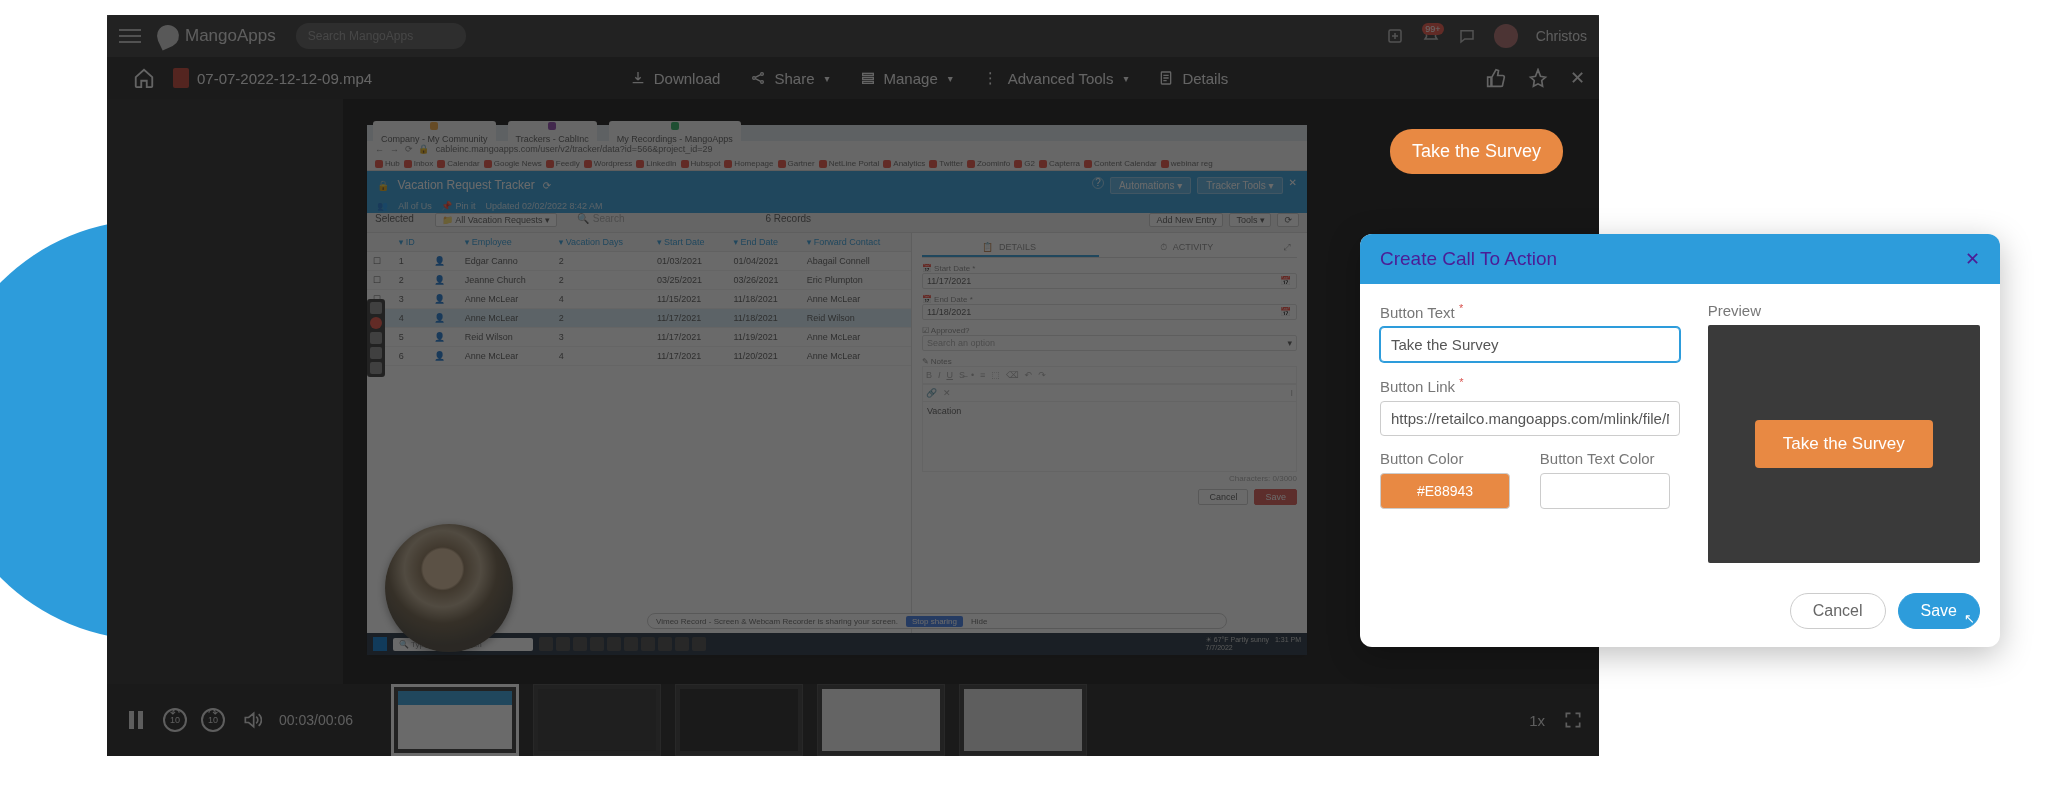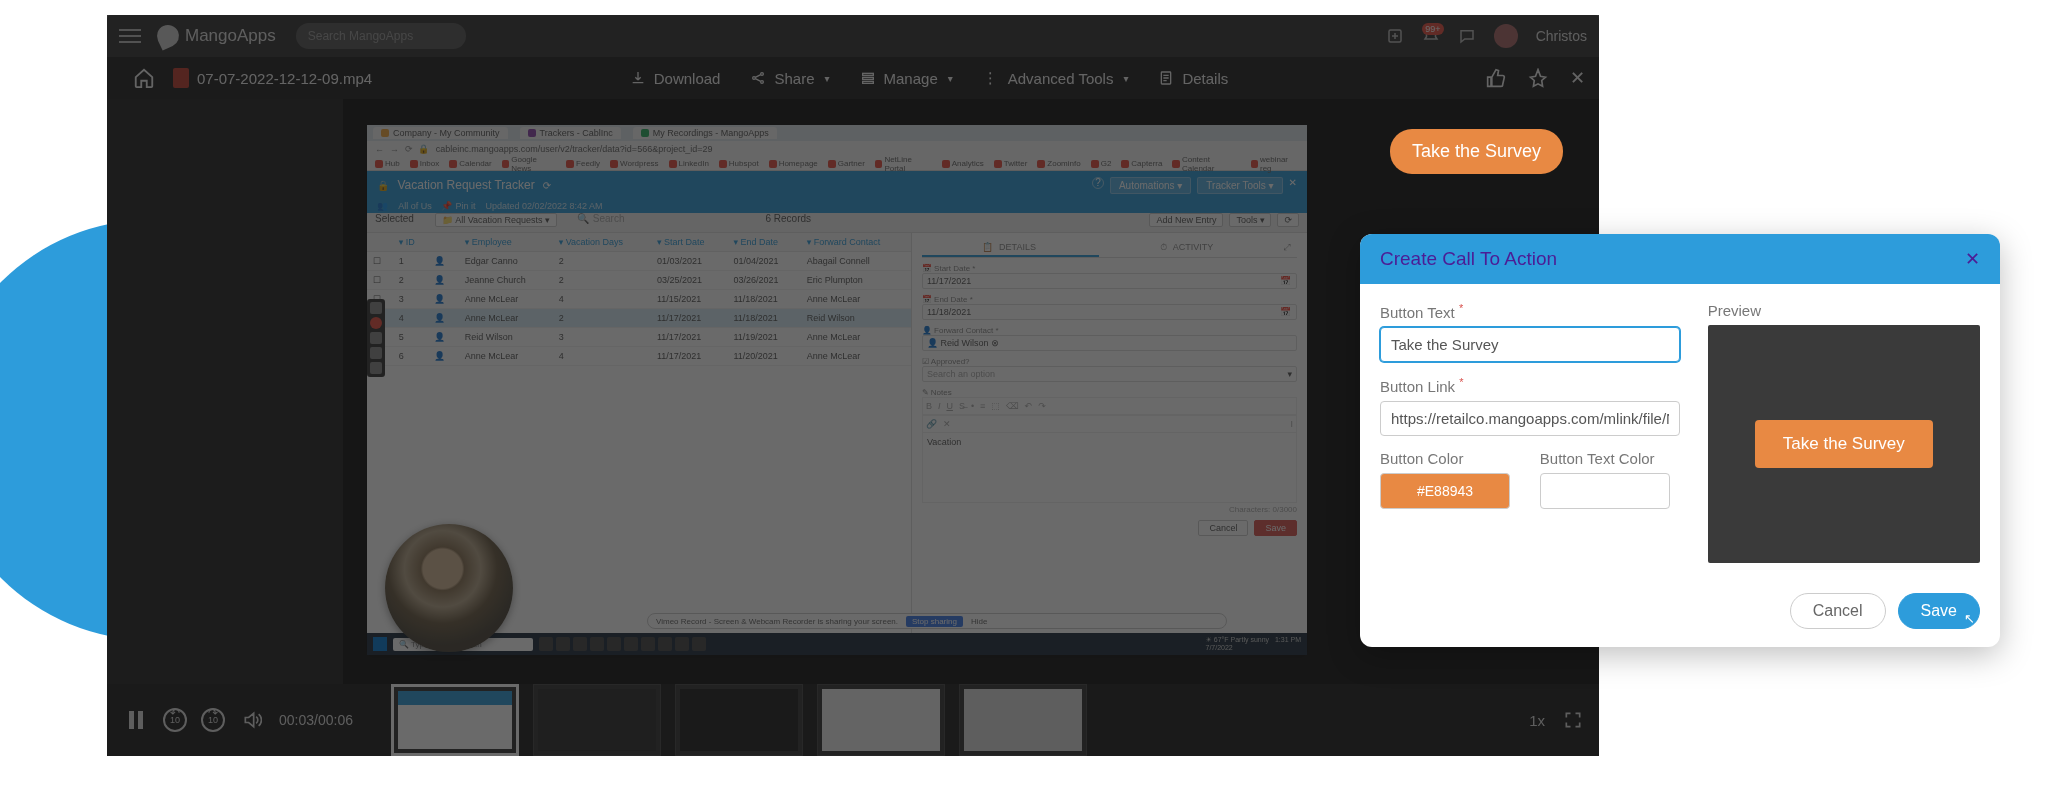--- a/index.html
+++ b/index.html
@@ -32,24 +32,24 @@
 .toolbar .right { margin-left:auto; display:flex; align-items:center; gap:22px;}
 .toolbar .caret { font-size:10px; margin-left:2px;}
 .toolbar .x-ico { font-size:18px;}
 
 
 .video-area { position:relative; height:585px; background:#111; overflow:hidden;}
 .sidepanel-left { position:absolute; left:0; top:0; bottom:0; width:236px; background:#222;}
 .survey-pill { position:absolute; right:36px; top:30px; background:#E88943; color:#fff; padding:12px 22px; border-radius:22px; font-size:18px; z-index:4;}
 .screenshot { position:absolute; left:260px; top:26px; width:940px; height:530px; background:#fff; border-radius:2px; box-shadow:0 2px 8px rgba(0,0,0,0.3);}
 .ss-tabs { height:16px; background:#dde4ea; display:flex; align-items:center; font-size:9px; color:#555; padding:0 6px; gap:12px;}
-.ss-tabs .tab { background:#f5f5f5; padding:1px 8px; border-radius:3px 3px 0 0; display:flex; align-items:center; gap:4px;}
+.ss-tabs .tab { background:#f5f5f5; padding:1px 8px; border-radius:3px 3px 0 0; display:flex; align-items:center; gap:4px;flex-direction:column;}
 .ss-url { height:16px; background:#f5f5f5; display:flex; align-items:center; font-size:9px; color:#666; padding:0 8px; gap:6px;}
 .ss-url .nav-ico { color:#888; }
-.ss-bookmarks { height:14px; background:#f5f5f5; border-bottom:1px solid #ddd; display:flex; align-items:center; gap:10px; padding:0 8px; font-size:8px; color:#666;}
+.ss-bookmarks { height:14px; background:#f5f5f5; border-bottom:1px solid #ddd; display:flex; align-items:center; gap:4px; padding:0 8px; font-size:8px; color:#666;}
 .ss-bookmarks span { display:flex; align-items:center; gap:2px;}
 .ss-bookmarks i { width:8px; height:8px; background:#e74c3c; border-radius:2px;}
 .ss-header { height:28px; background:#2d9cdb; display:flex; align-items:center; color:#fff; padding:0 10px; font-size:12px; gap:8px;}
 .ss-header .lock { font-size:10px;}
 .ss-header .title { font-weight:500;}
 .ss-header .right { margin-left:auto; display:flex; gap:6px; font-size:10px;}
 .ss-header .pill { background:rgba(255,255,255,0.2); padding:2px 8px; border-radius:2px; border:1px solid rgba(255,255,255,0.3);}
 .ss-subhdr { height:14px; background:#2d9cdb; display:flex; align-items:center; padding:0 10px; font-size:9px; color:#cfe8f5; gap:10px;}
 .ss-filterbar { height:20px; background:#f0f0f0; display:flex; align-items:flex-start; padding:0 8px; font-size:10px; color:#555; gap:21px; border-bottom:1px solid #ddd;}
 .ss-filterbar .drop { background:#fff; border:1px solid #ccc; padding:1px 6px; border-radius:2px; font-size:9px;}
@@ -402,26 +402,20 @@
               </div>
             </div>
           <div class="field">
               <label>📅 <span>End Date</span> *</label>
               <div class="inp">
                 <span>11/18/2021</span>
                 <span>📅</span>
               </div>
             </div>
           <div class="field">
-              <label>👤 <span>Forward Contact</span> *</label>
-              <div class="inp">
-                <span>👤 <span>Reid Wilson</span> ⊗</span>
-              </div>
-            </div>
-          <div class="field">
               <label>☑ <span>Approved?</span></label>
               <div class="inp">
                 <span style="color:#aaa;">Search an option</span>
                 <span>▾</span>
               </div>
             </div>
           <div class="field">
               <label>✎ <span>Notes</span></label>
             <div class="notes-toolbar">
                 <span>B</span>

